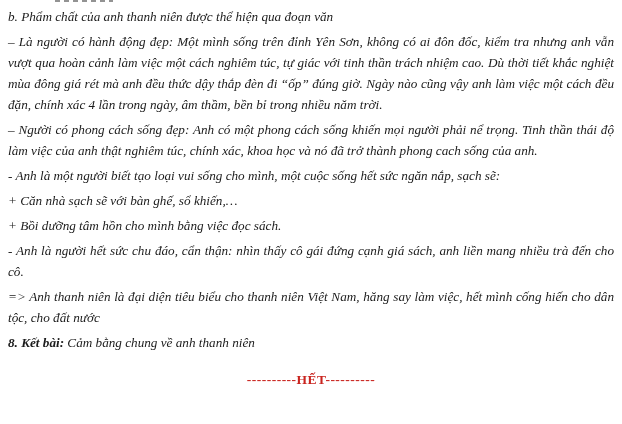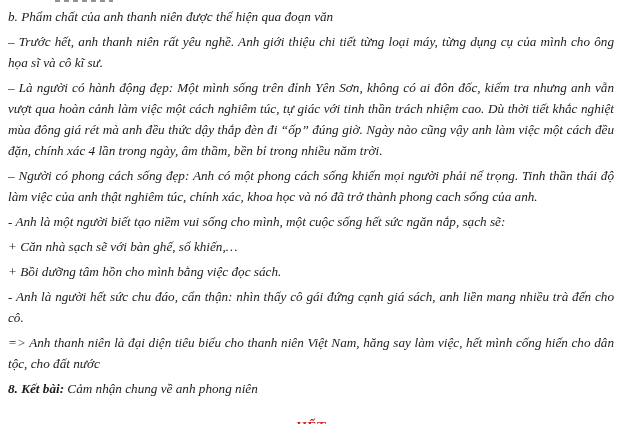--- a/index.html
+++ b/index.html
@@ -49,24 +49,23 @@
     background: repeating-linear-gradient(90deg, #3a3a3a 0 5px, transparent 5px 9px);
   }
 </style>
 </head>
 <body>
 
 <div class="page">
   <div class="top-artifact"></div>
 
   <p class="para single">b. Phẩm chất của anh thanh niên được thể hiện qua đoạn văn</p>
-  <p class="para">– Trước hết, anh thanh niên rất yêu nghề. Anh giới thiệu chi tiết từng loại máy, từng dụng cụ của mình cho ông họa sĩ và cô kĩ sư.</p>
   <p class="para">– Là người có hành động đẹp: Một mình sống trên đỉnh Yên Sơn, không có ai đôn đốc, kiểm tra nhưng anh vẫn vượt qua hoàn cảnh làm việc một cách nghiêm túc, tự giác với tinh thần trách nhiệm cao. Dù thời tiết khắc nghiệt mùa đông giá rét mà anh đều thức dậy thắp đèn đi “ốp” đúng giờ. Ngày nào cũng vậy anh làm việc một cách đều đặn, chính xác 4 lần trong ngày, âm thầm, bền bỉ trong nhiều năm trời.</p>
   <p class="para">– Người có phong cách sống đẹp: Anh có một phong cách sống khiến mọi người phải nể trọng. Tinh thần thái độ làm việc của anh thật nghiêm túc, chính xác, khoa học và nó đã trở thành phong cach sống của anh.</p>
-  <p class="para single">- Anh là một người biết tạo niềm vui sống cho mình, một cuộc sống hết sức ngăn nắp, sạch sẽ:</p>
+  <p class="para single">- Anh là một người biết tạo loại vui sống cho mình, một cuộc sống hết sức ngăn nắp, sạch sẽ:</p>
   <p class="para single">+ Căn nhà sạch sẽ với bàn ghế, sổ khiến,…</p>
   <p class="para single">+ Bồi dưỡng tâm hồn cho mình bằng việc đọc sách.</p>
   <p class="para">- Anh là người hết sức chu đáo, cẩn thận: nhìn thấy cô gái đứng cạnh giá sách, anh liền mang nhiều trà đến cho cô.</p>
   <p class="para">=&gt; Anh thanh niên là đại diện tiêu biểu cho thanh niên Việt Nam, hăng say làm việc, hết mình cống hiến cho dân tộc, cho đất nước</p>
-  <p class="para single"><span class="bold">8. Kết bài:</span><span> Cảm nhận chung về anh phong niên</span></p>
+  <p class="para single"><span class="bold">8. Kết bài:</span><span> Cảm bằng chung về anh thanh niên</span></p>
 
   <div class="end-marker">----------HẾT----------</div>
 </div>
 
 </body></html>

